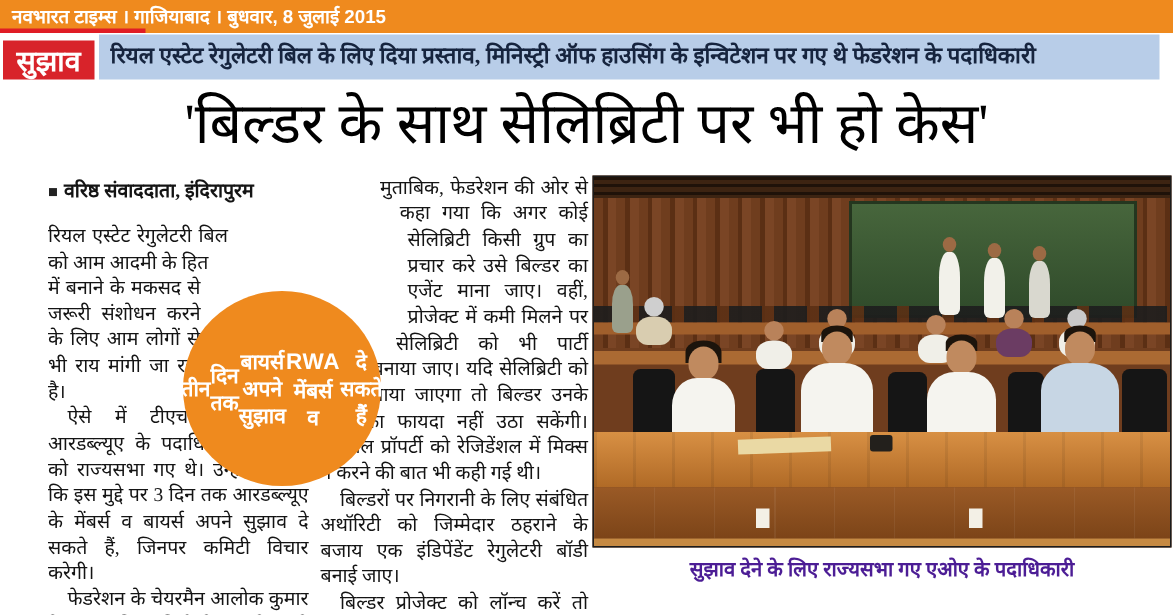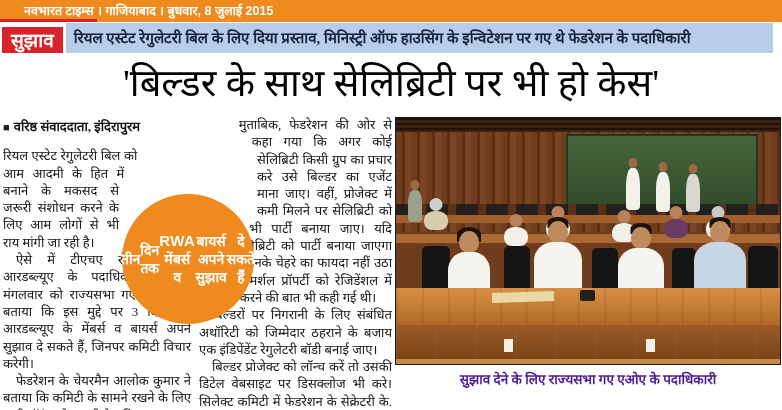--- a/index.html
+++ b/index.html
@@ -4,21 +4,21 @@
 <style>
   html,body{margin:0;padding:0;}
   .page{
     position:relative; width:782px; height:410px; background:#ffffff;
     font-family:"Liberation Serif","DejaVu Serif",serif; overflow:hidden;
   }
   
   .masthead{
     position:absolute; left:0; top:0; width:782px; height:22px;
     background:#ef8a1e; color:#fff; font-family:"Liberation Sans","DejaVu Sans",sans-serif;
-    font-weight:bold; font-size:12.5px; line-height:22px; padding-left:24px; box-sizing:border-box;
+    font-weight:bold; font-size:12.5px; line-height:22px; padding-left:8px; box-sizing:border-box;
   }
   .masthead-accent{position:absolute; left:0; bottom:0; width:97px; height:3px; background:#e01d25;}
   
   .kicker-row{position:absolute; left:2px; top:23px; width:771px; height:30px; display:flex; gap:3px;align-items:flex-end;}
   .kicker-badge{
     background:#d8232a; color:#fff; font-weight:bold; font-size:19px;
     padding:0 9px; display:flex; align-items:center; flex:0 0 auto;
   }
   .kicker-strip{
     flex:1 1 auto; background:#b8cde8; color:#16243e; font-weight:bold; font-size:15px;
@@ -26,21 +26,21 @@
   }
   
   .headline{
     position:absolute; left:0; top:54px; width:782px; height:58px;
     font-size:38px; font-weight:normal; color:#000; text-align:center;
     line-height:58px; white-space:nowrap; overflow:hidden;
   }
   
   .article{position:absolute; left:3px; top:116px; width:389px; height:292px; display:flex; gap:8px;}
   .col{font-size:13px; line-height:17.3px; color:#141414; text-align:justify;}
-  .col-left{width:188px;}
+  .col-left{width:188px;margin-left:29px;}
   .col-mid{width:193px;}
   .byline{font-weight:bold; font-size:13px; margin:2px 0 11px 0; text-align:left;}
   .byline .sq{color:#222; font-size:11px; margin-right:4px;}
   .col p{margin:0;}
   .col p.indent{text-indent:13px;}
   .spacer-r{float:right; width:72px; height:134px; margin-top:76px;
     shape-outside:ellipse(70px 68px at 69px 67px); shape-margin:2px;}
   .spacer-l{float:left; width:58px; height:134px; margin-top:76px;
     shape-outside:ellipse(70px 68px at -11px 67px); shape-margin:2px;}
   
@@ -125,22 +125,22 @@
       <div class="spacer-l"></div>
       <p>मुताबिक, फेडरेशन की ओर से कहा गया कि अगर कोई सेलिब्रिटी किसी ग्रुप का प्रचार करे उसे बिल्डर का एजेंट माना जाए। वहीं, प्रोजेक्ट में कमी मिलने पर सेलिब्रिटी को भी पार्टी बनाया जाए। यदि सेलिब्रिटी को पार्टी बनाया जाएगा तो बिल्डर उनके चेहरे का फायदा नहीं उठा सकेंगी। कमर्शल प्रॉपर्टी को रेजिडेंशल में मिक्स न करने की बात भी कही गई थी।</p>
       <p class="indent">बिल्डरों पर निगरानी के लिए संबंधित अथॉरिटी को जिम्मेदार ठहराने के बजाय एक इंडिपेंडेंट रेगुलेटरी बॉडी बनाई जाए।</p>
       <p class="indent">बिल्डर प्रोजेक्ट को लॉन्च करें तो उसकी डिटेल वेबसाइट पर डिसक्लोज भी करे। सिलेक्ट कमिटी में फेडरेशन के सेक्रेटरी के. के. सिंह, डी. के. मौर्या और पूजा श्रीवास्तव गई थीं।</p>
     </div>
   </div>
 
   <div class="pull-quote">
     <div>तीन</div>
     <div>दिन तक</div>
+    <div>बायर्स अपने सुझाव</div>
     <div><span class="en">RWA</span><span> मेंबर्स व</span></div>
-    <div>बायर्स अपने सुझाव</div>
     <div>दे सकते हैं</div>
   </div>
 
   <div class="photo">
     <div class="ph-wall"></div>
     <div class="ph-ceiling"></div>
     <div class="ph-green"></div>
 
     <div class="sp" style="left:10px;top:62px;height:42px">
         <i class="h"></i>

